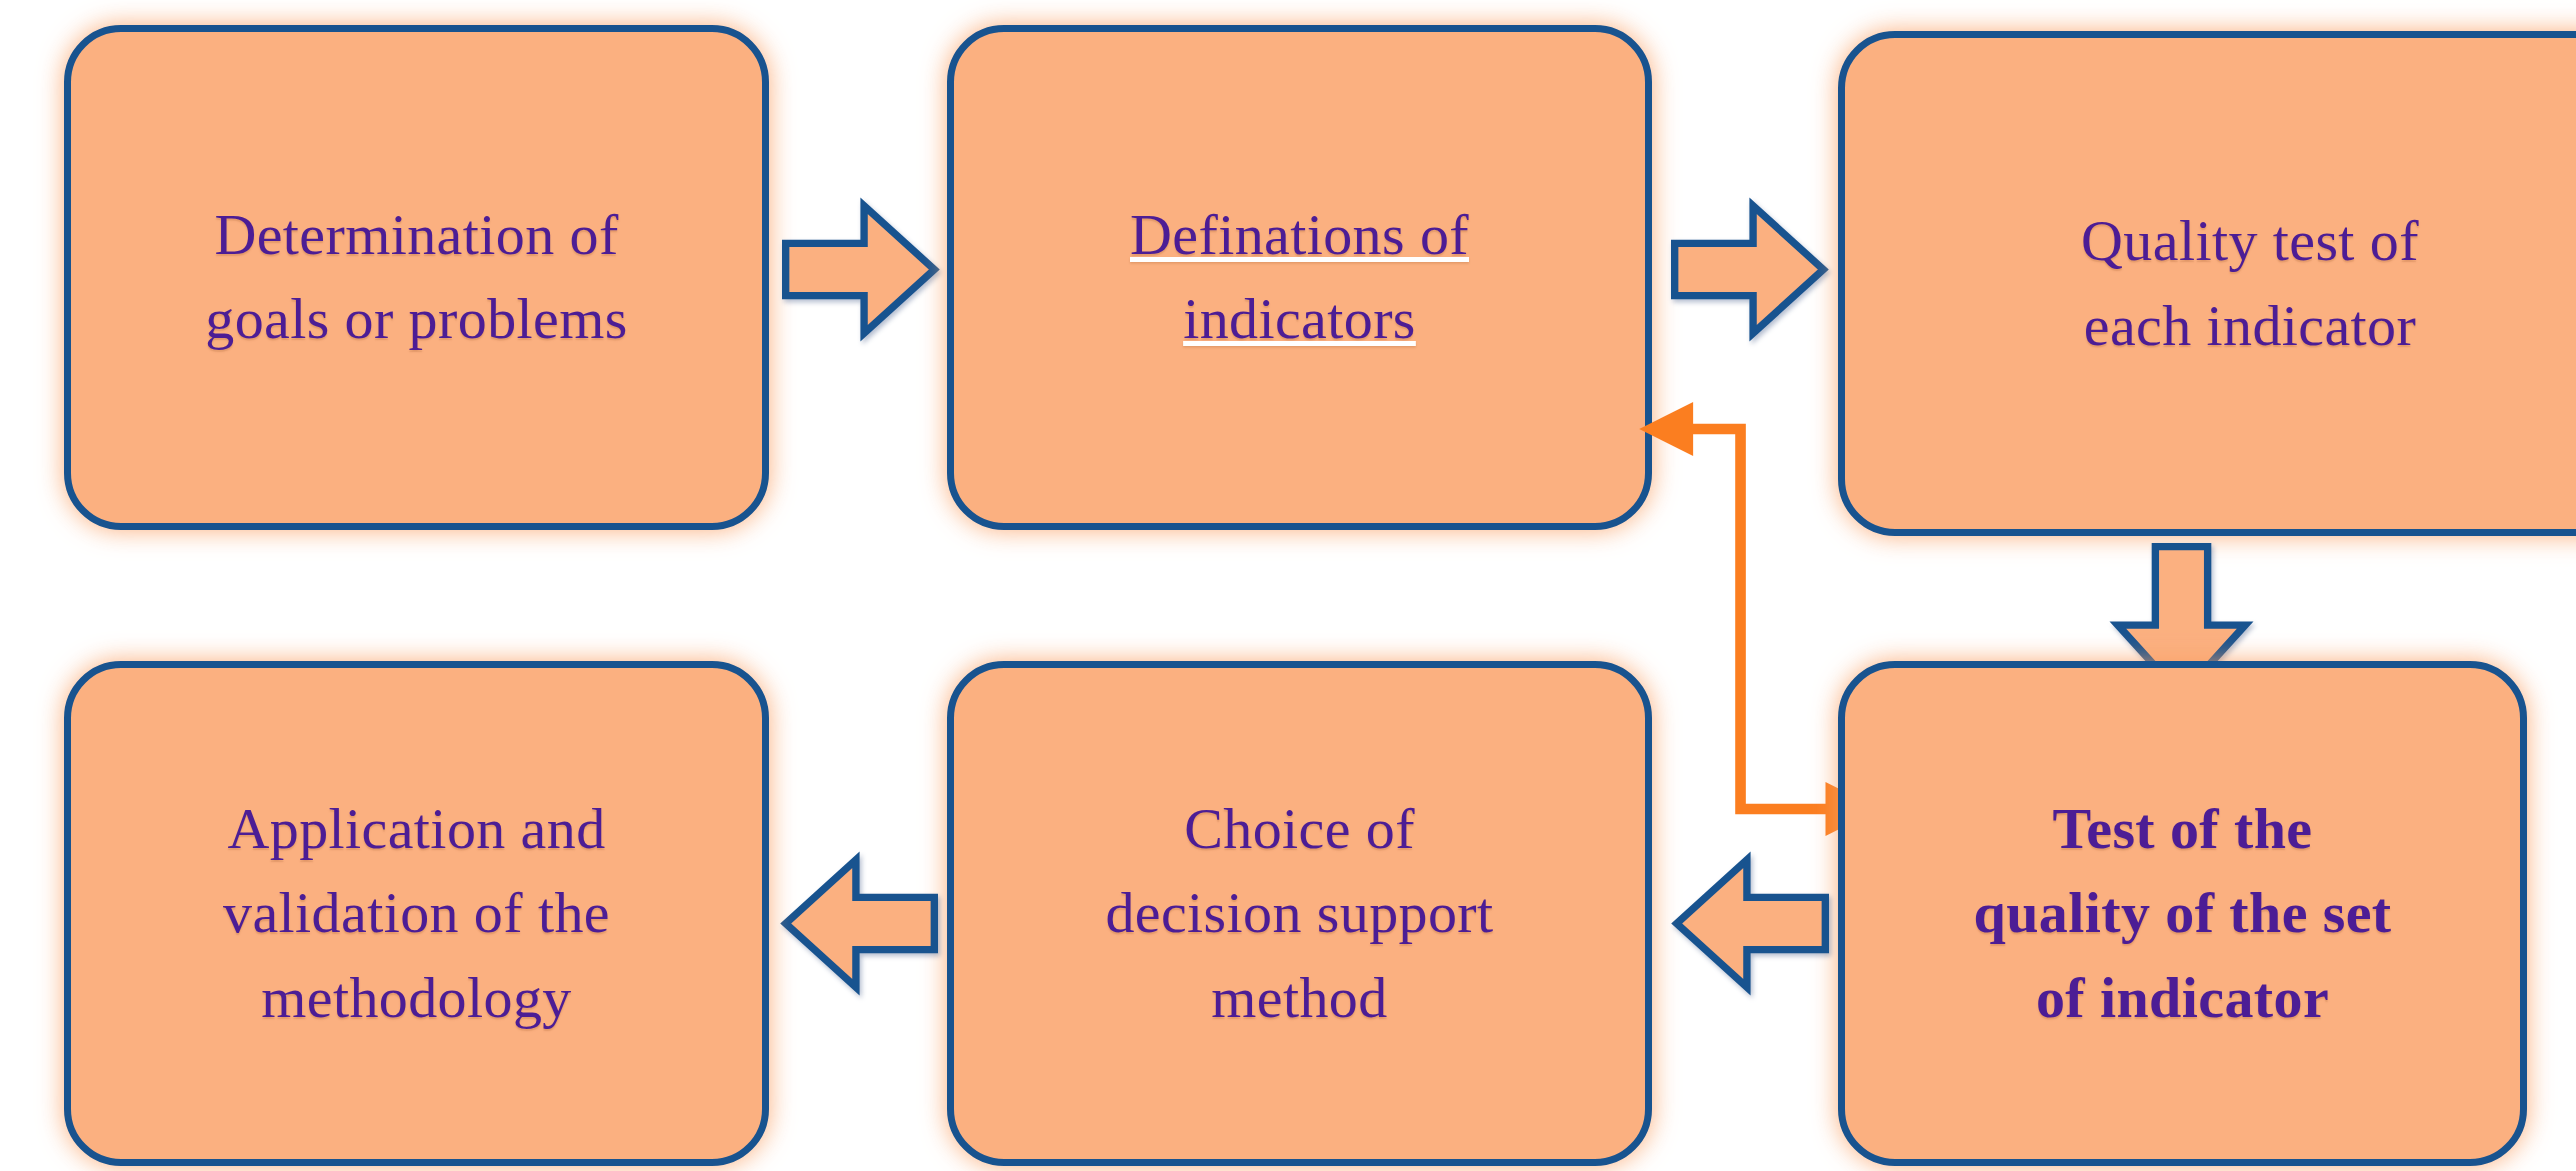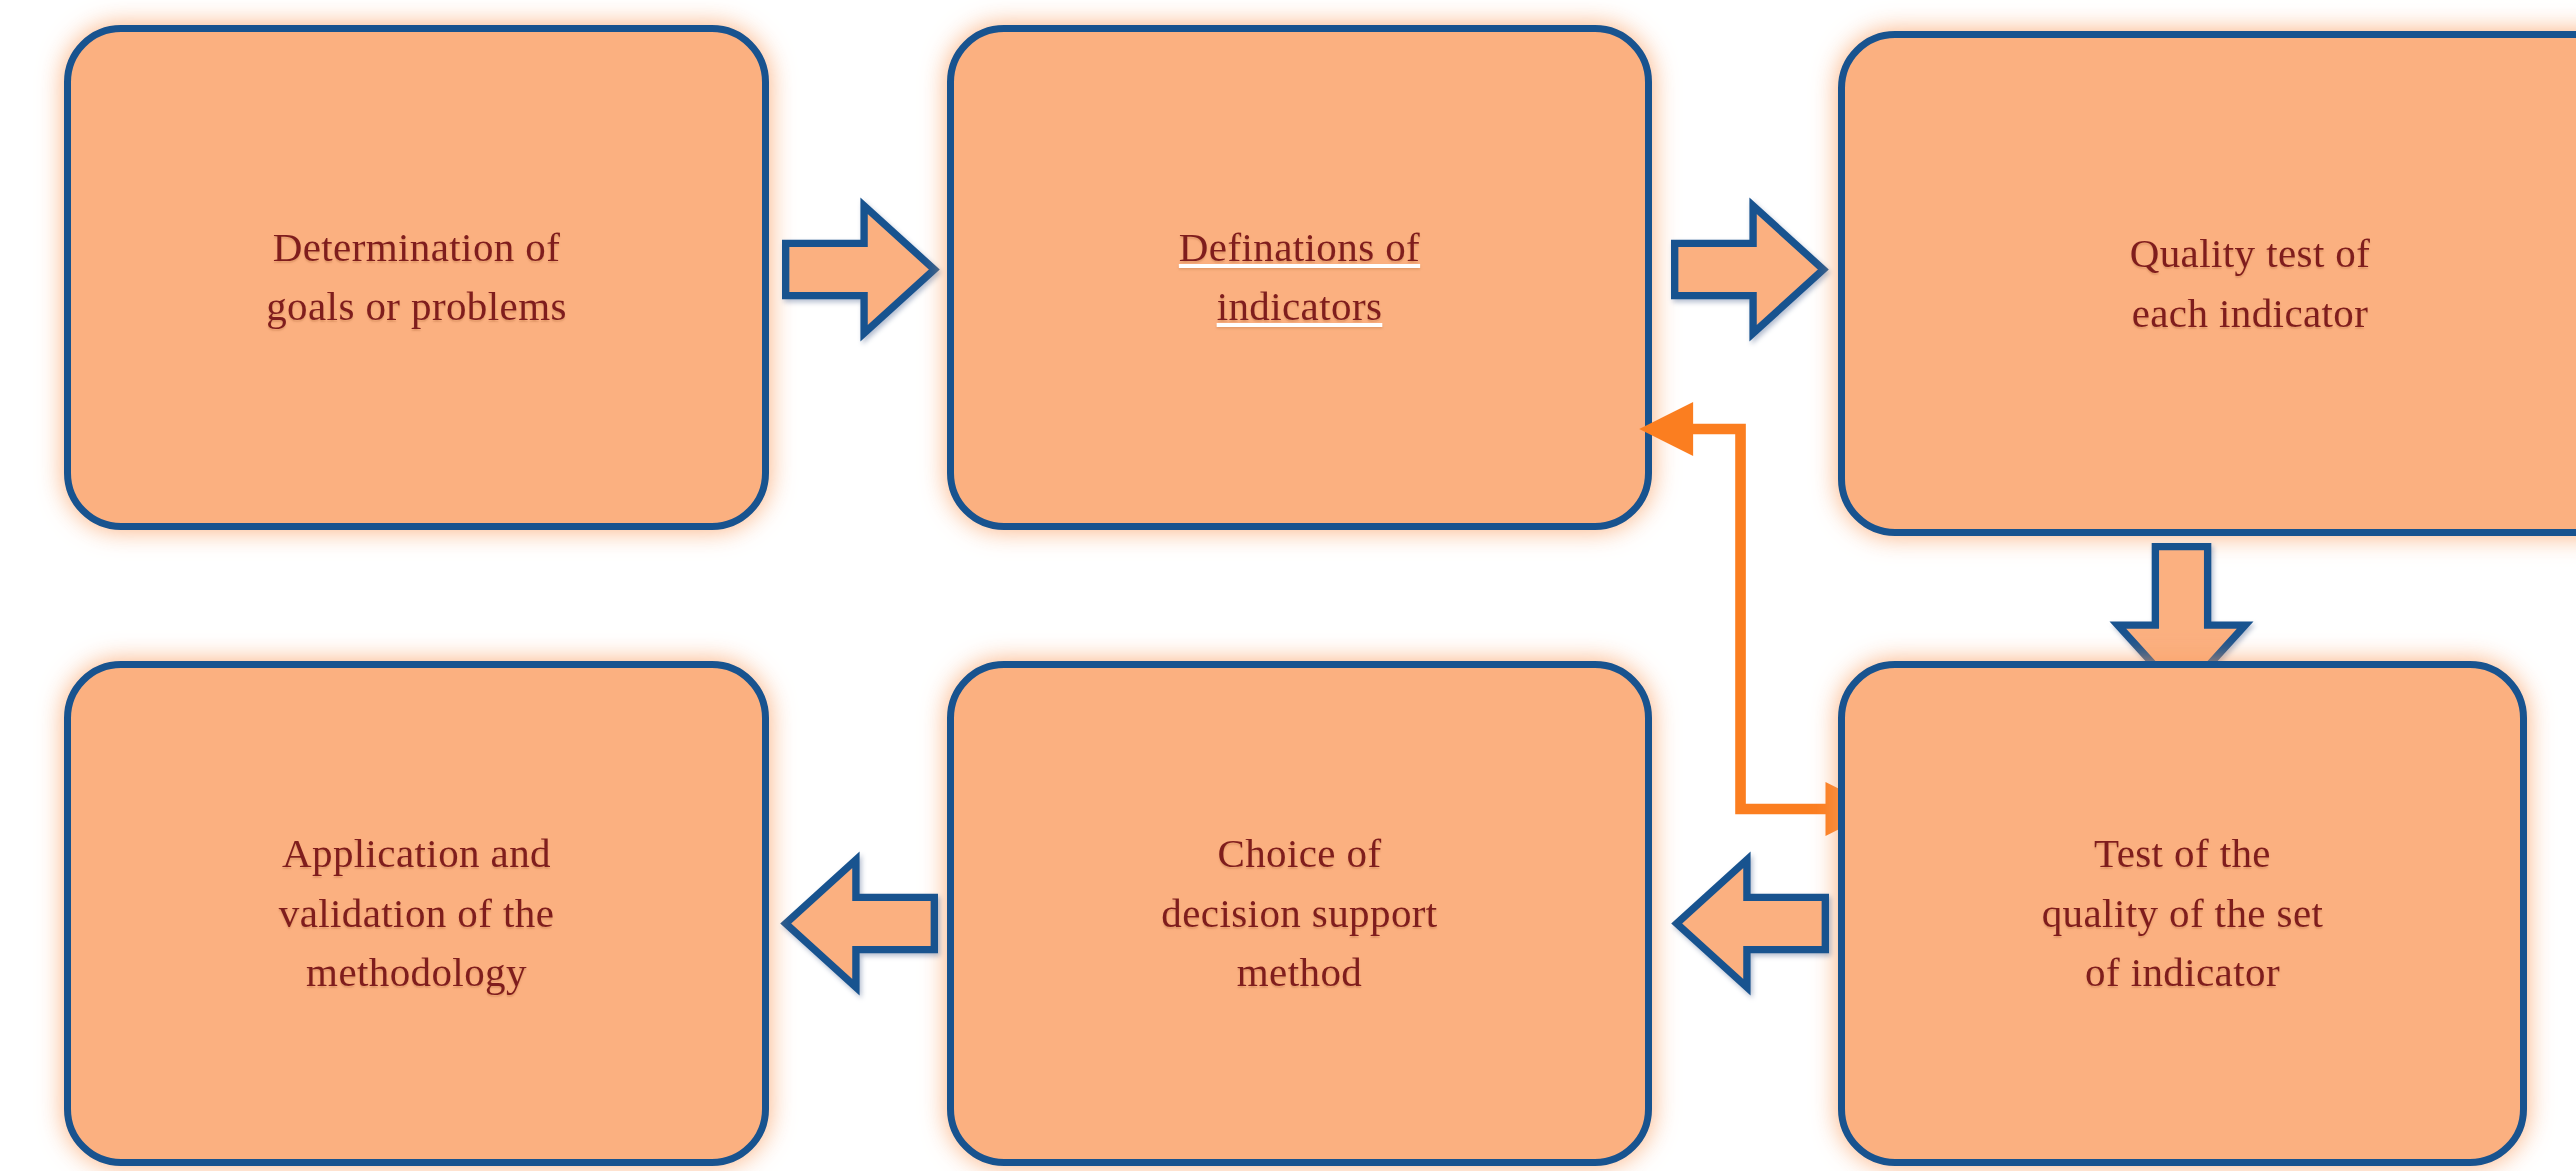--- a/index.html
+++ b/index.html
@@ -30,34 +30,34 @@
     display: flex;
     align-items: center;
     justify-content: center;
     text-align: center;
     color: #FFFFFF;
     filter: drop-shadow(0 0 13px rgba(250,160,100,0.85));
   }
   .node .label {
     display: block;
     width: 88%;
-    font-size: 41px;
+    font-size: 58px;
     line-height: 1.45;
     letter-spacing: 0.4px;
-    color: #7f1d1d;
+    color: #4c1d95;
     text-shadow: 0 1.6px 1.6px rgba(180,110,60,0.35);
     white-space: pre-line;
   }
 
   
   #node-0 { left: 64px;   top: 24.5px;  width: 705px; height: 505px; }
   #node-1 { left: 947px; top: 24.5px;  width: 705px; height: 505px; text-decoration: underline; }
   #node-2 { left: 1838px; top: 31px;  width: 824px; height: 505px; }
   
-  #node-3 { left: 1838px; top: 661px; width: 689px; height: 505px; }
+  #node-3 { left: 1838px; top: 661px; width: 689px; height: 505px; font-weight: bold; }
   #node-4 { left: 947px; top: 661px; width: 705px; height: 505px; }
   #node-5 { left: 64px;   top: 661px; width: 705px; height: 505px; align-items: center; }
 
   
   .blockarrow {
     position: absolute;
     filter: drop-shadow(2.5px 3.3px 2.5px rgba(90,110,150,0.45));
   }
   .blockarrow svg { display: block; overflow: visible; }
   .blockarrow .body {

